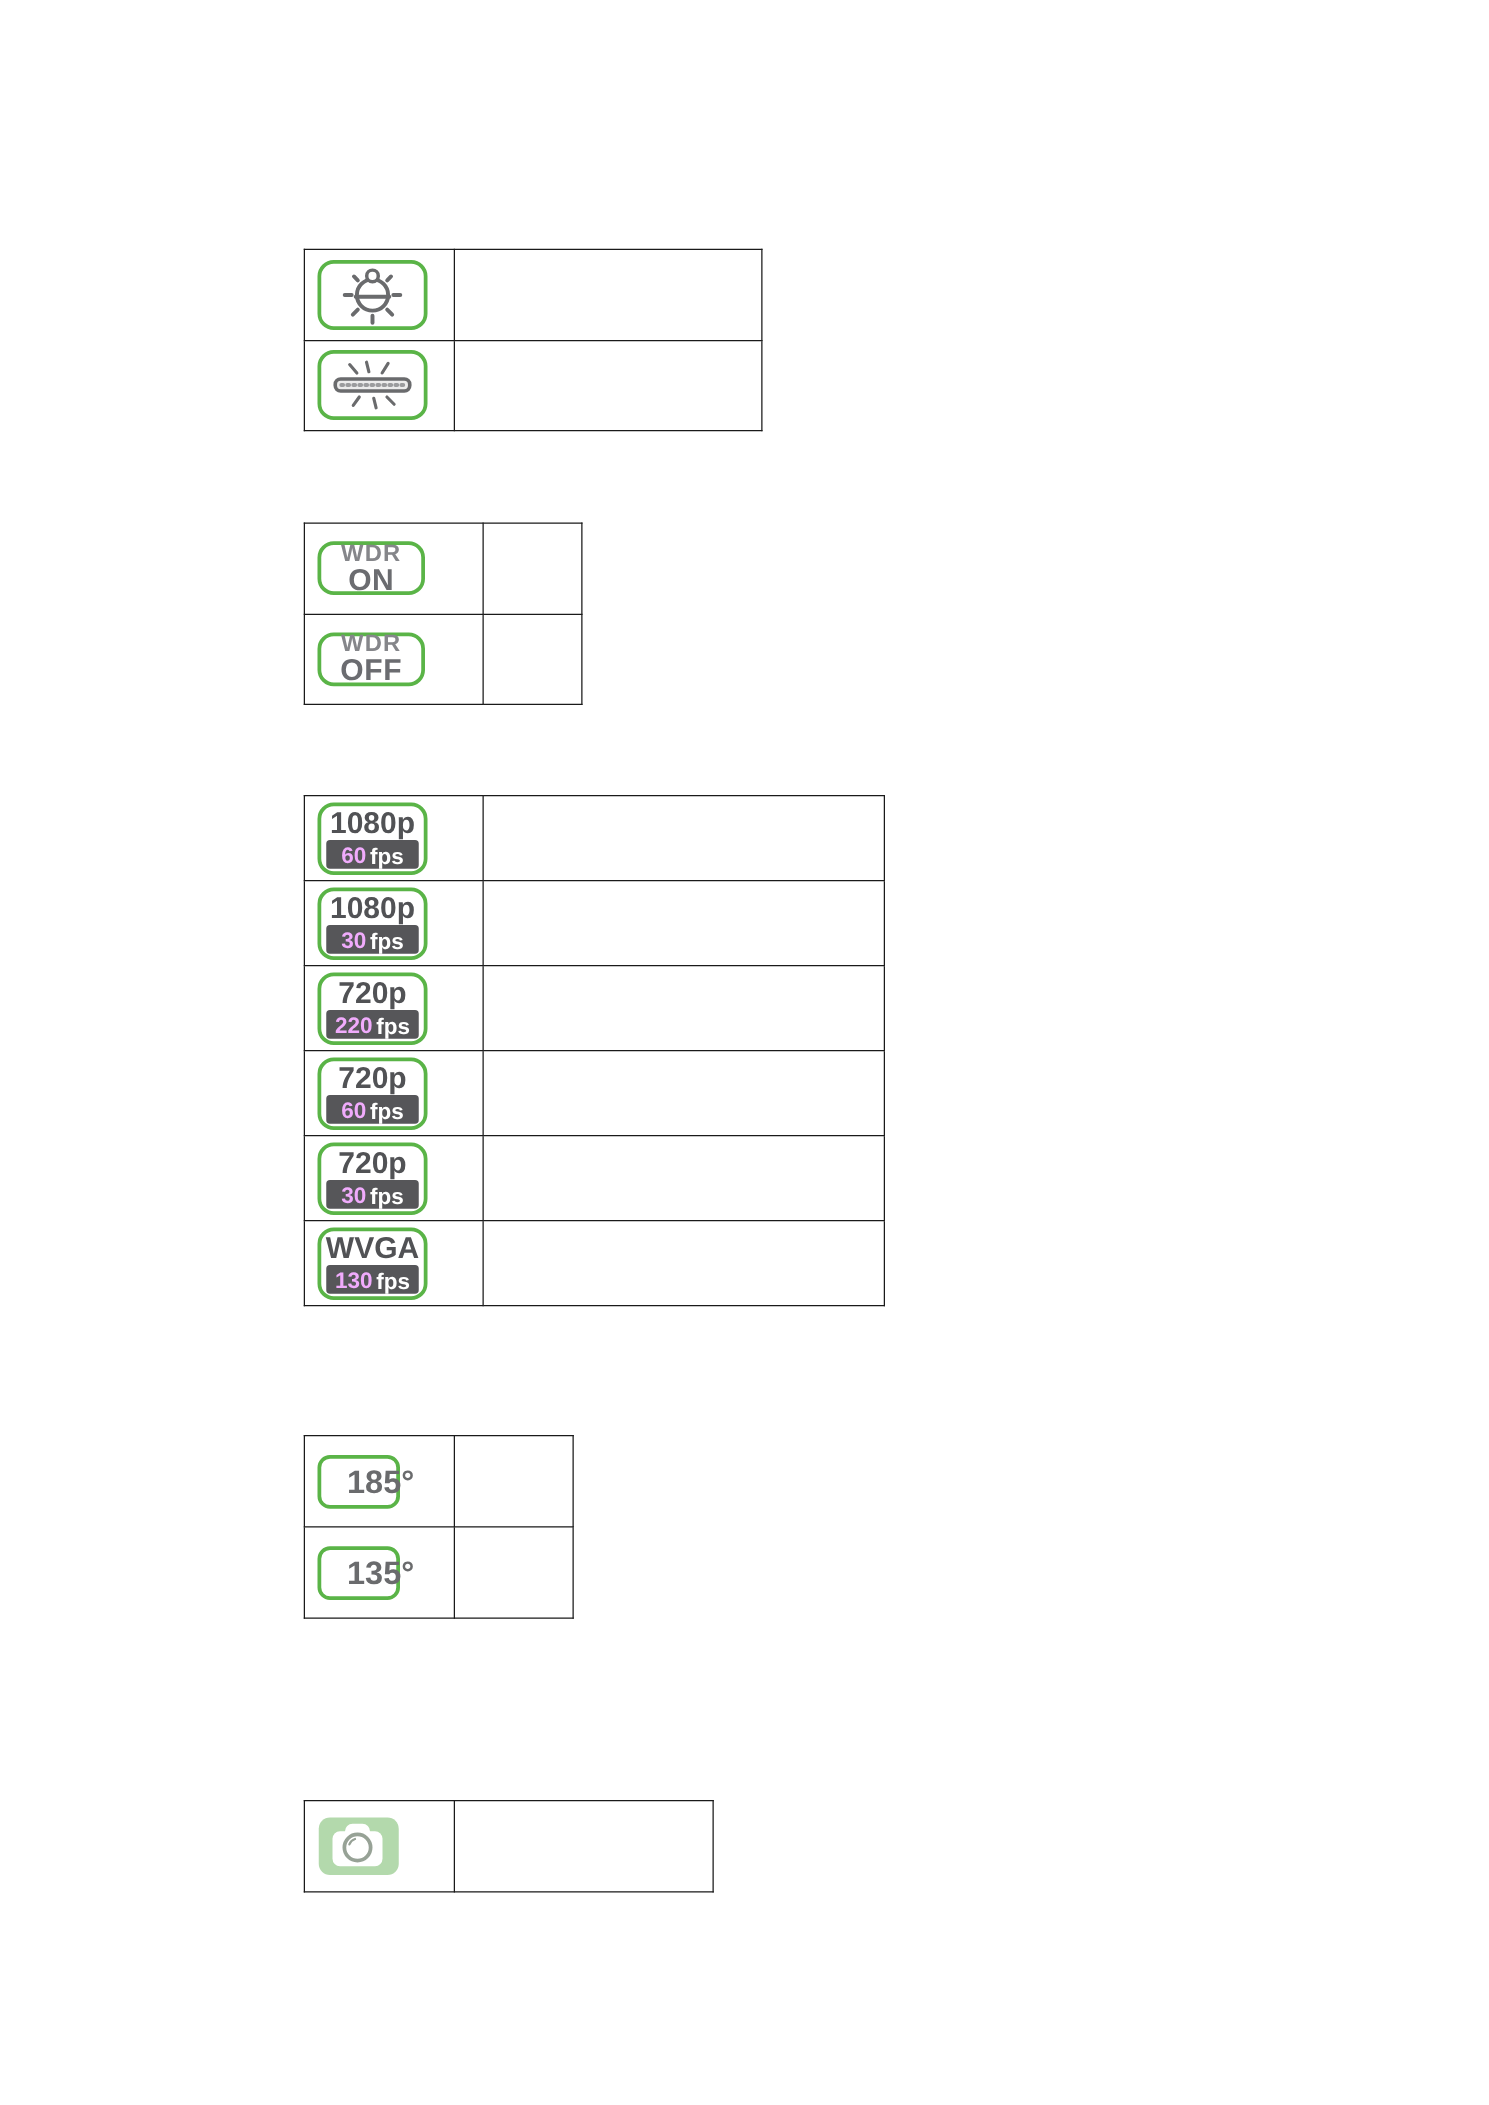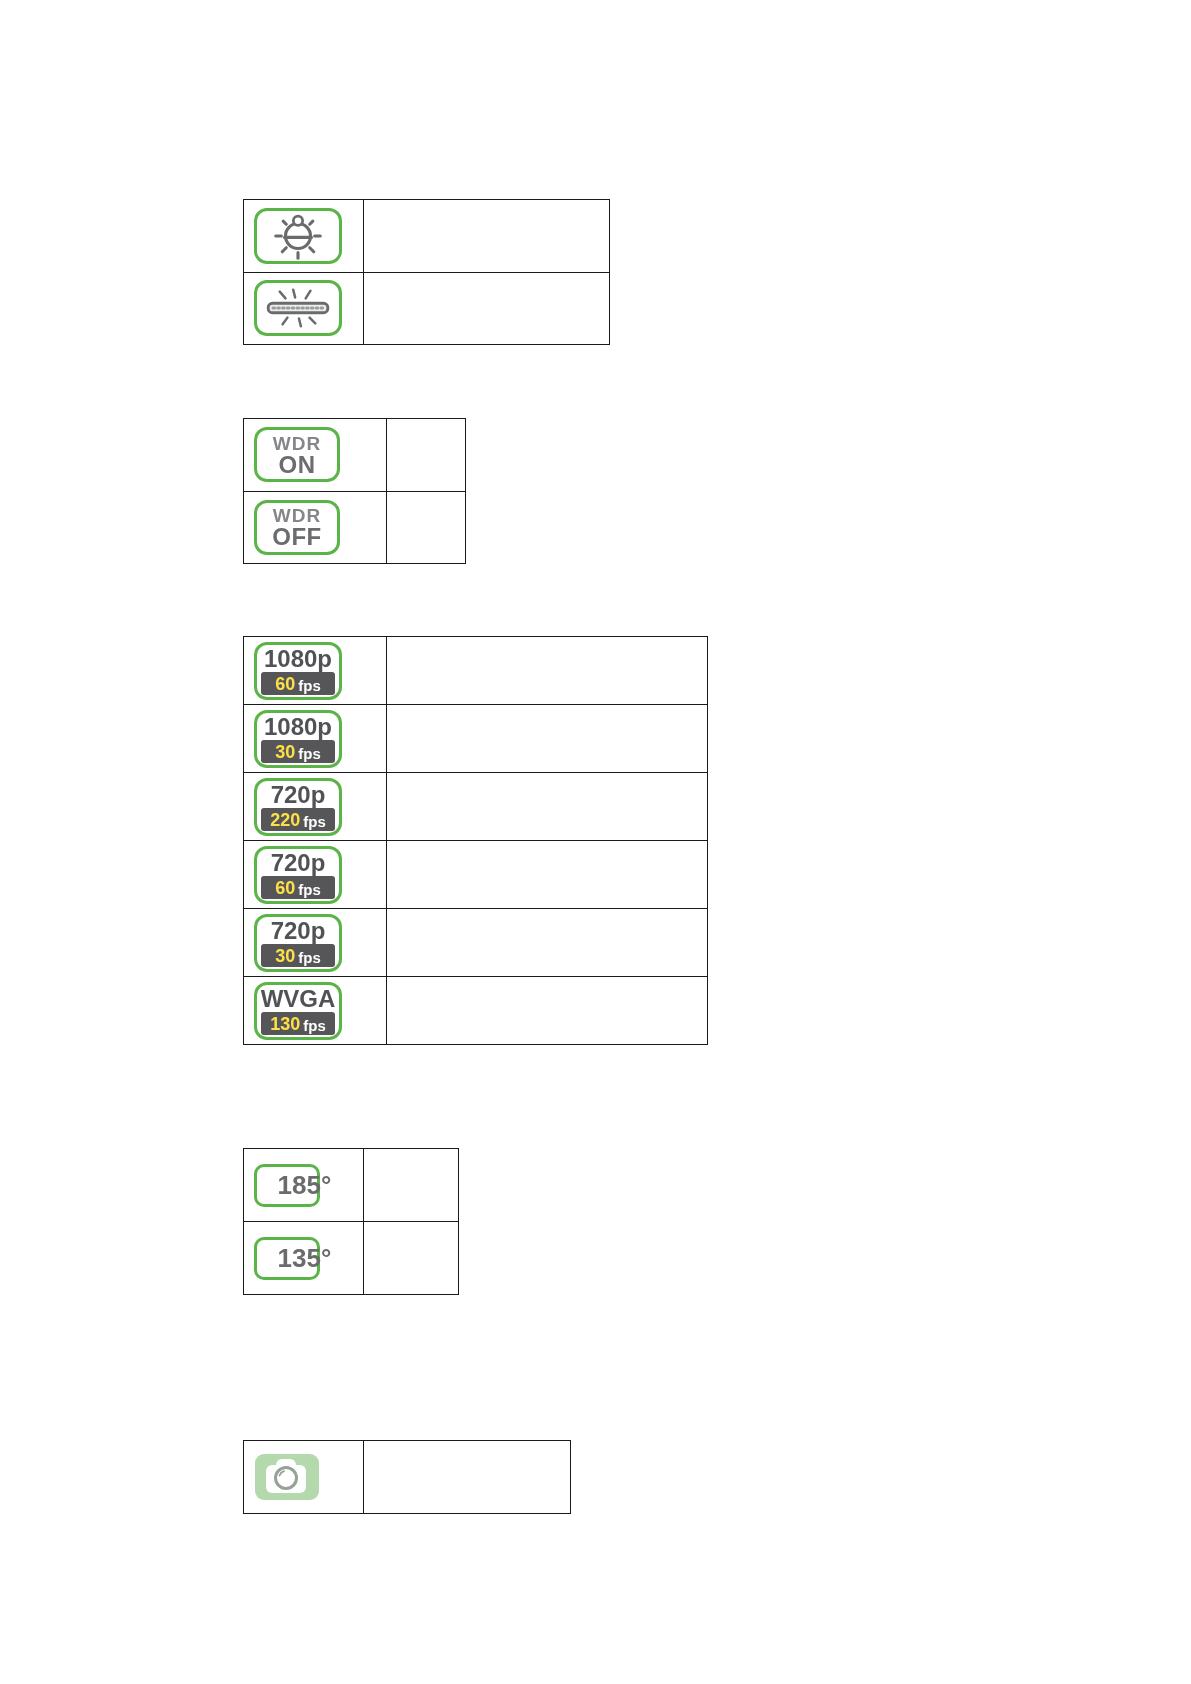--- a/index.html
+++ b/index.html
@@ -47,21 +47,21 @@
     display: flex;
     flex-direction: column;
     align-items: center;
     justify-content: center;
     margin-left: 10px;
     background: #ffffff;
     border: 3.5px solid #5ab447;
     border-radius: 13px;
   }
   .badge-icon  { width: 88px; height: 56px; }
-  .badge-wdr   { width: 86px; height: 55px; line-height: 1; }
+  .badge-wdr   { width: 86px; height: 43px; line-height: 1; }
   .badge-res   { width: 88px; height: 58px; }
   .badge-angle { width: 66px; height: 43px; border-width: 3px; border-radius: 10px; padding-left: 35px; }
 
   .wdr-top {
     font-size: 19px; font-weight: 600; color: #85868a;
     letter-spacing: 1px; line-height: 1.0; margin-top: 1px;
   }
   .wdr-bottom {
     font-size: 24px; font-weight: 700; color: #6b6c70;
     letter-spacing: 0.5px; line-height: 1.0;
@@ -71,22 +71,22 @@
     line-height: 1.05; letter-spacing: 0px;
   }
   .fps-box {
     margin-top: 1px;
     width: 74px; height: 23px;
     background: #565659;
     border-radius: 3px;
     display: flex; align-items: center; justify-content: center;
     gap: 3px;
   }
-  .fps-num  { color: #fde047; font-size: 18px; font-weight: 700; line-height: 1; }
-  .fps-unit { color: #ffffff; font-size: 15px; font-weight: 600; line-height: 1; padding-top: 3px; }
+  .fps-num  { color: #f0abfc; font-size: 18px; font-weight: 700; line-height: 1; }
+  .fps-unit { color: #ffffff; font-size: 18px; font-weight: 600; line-height: 1; padding-top: 3px; }
 
   .angle-label { font-size: 26px; font-weight: 700; color: #6a6b6d; line-height: 1; }
 
   .photo-tile {
     margin-left: 11px;
     width: 64px; height: 46px;
     background: #b3d9ac;
     border-radius: 9px;
     display: flex; align-items: center; justify-content: center;
   }

